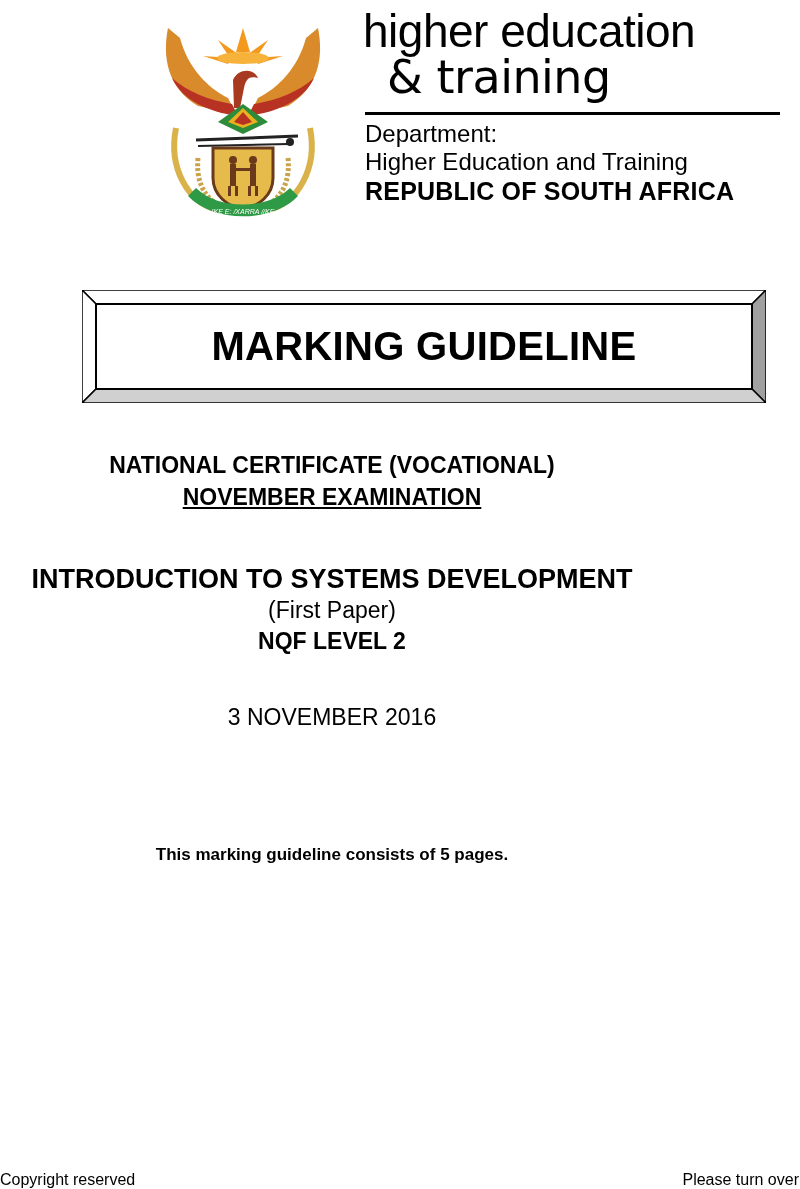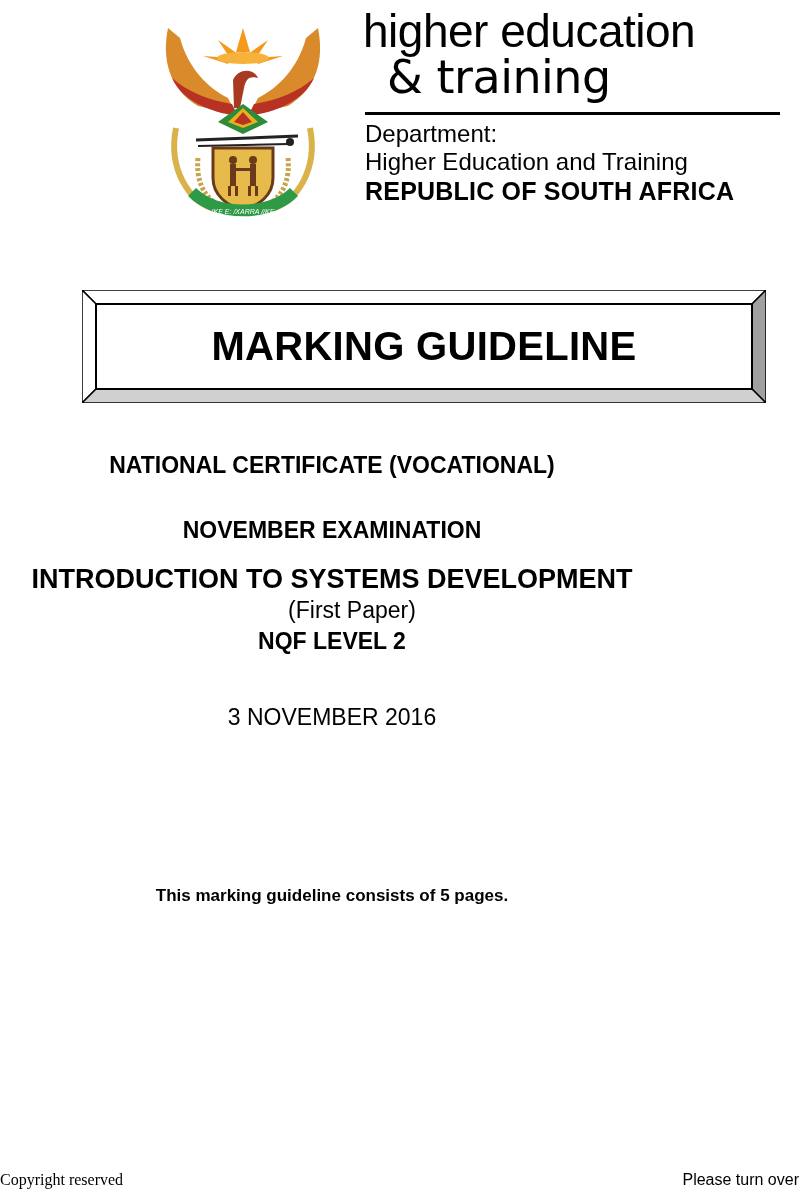--- a/index.html
+++ b/index.html
@@ -9,27 +9,27 @@
   .crest { left: 158px; top: 18px; width: 170px; height: 205px; }
   .brand-line1 { left: 363px; top: 6px; font-family: Liberation Sans, sans-serif; font-size: 46px; line-height: 50px; letter-spacing: -0.5px; }
   .brand-line2 { left: 363px; top: 52px; font-family: "DejaVu Sans", sans-serif; font-size: 46px; line-height: 50px; letter-spacing: -0.5px; margin-left: 24px; }
   .brand-rule { left: 365px; top: 112px; width: 415px; height: 3px; background: #000; }
   .dept1 { left: 365px; top: 120px; font-size: 24px; line-height: 28px; }
   .dept2 { left: 365px; top: 148px; font-size: 24px; line-height: 28px; }
   .dept3 { left: 365px; top: 176px; font-size: 25px; line-height: 30px; font-weight: bold; letter-spacing: 0.2px; }
   .bevel { left: 82px; top: 290px; width: 684px; height: 113px; }
   .bevel-title { left: 96px; top: 304px; width: 656px; height: 85px; display: flex; align-items: center; justify-content: center; font-size: 40px; font-weight: bold; letter-spacing: 0.3px; }
   .l1 { top: 450px; font-size: 23px; font-weight: bold; line-height: 30px; }
-  .l2 { top: 515px; font-size: 23px; font-weight: bold; line-height: 30px; }
+  .l2 { top: 482px; font-size: 23px; font-weight: bold; line-height: 30px; text-decoration: underline; }
   .l3 { top: 563px; font-size: 27px; font-weight: bold; line-height: 32px; text-align: center; }
-  .l4 { top: 596px; font-size: 23px; line-height: 28px; margin-left: 20px; }
+  .l4 { top: 596px; font-size: 23px; line-height: 28px; }
   .l5 { top: 626px; font-size: 23px; font-weight: bold; line-height: 30px; }
   .l6 { top: 702px; font-size: 23px; font-weight: normal; line-height: 30px; }
-  .l7 { top: 844px; font-size: 17px; font-weight: bold; line-height: 22px; margin-top: 41px; }
-  .foot-left { left: 0px; top: 1170px; font-size: 16px; line-height: 20px; font-family: Liberation Serif, serif; }
+  .l7 { top: 844px; font-size: 17px; font-weight: bold; line-height: 22px; }
+  .foot-left { left: 0px; top: 1170px; font-size: 16px; line-height: 20px; }
   .foot-right { right: 1px; top: 1170px; font-size: 16px; line-height: 20px; }
 </style>
 </head>
 <body>
 
 <div class="abs crest">
   <svg width="170" height="205" viewBox="0 0 170 205">
 
     <g fill="#f39a1e">
       <polygon points="85,10 92,34 78,34"></polygon>

